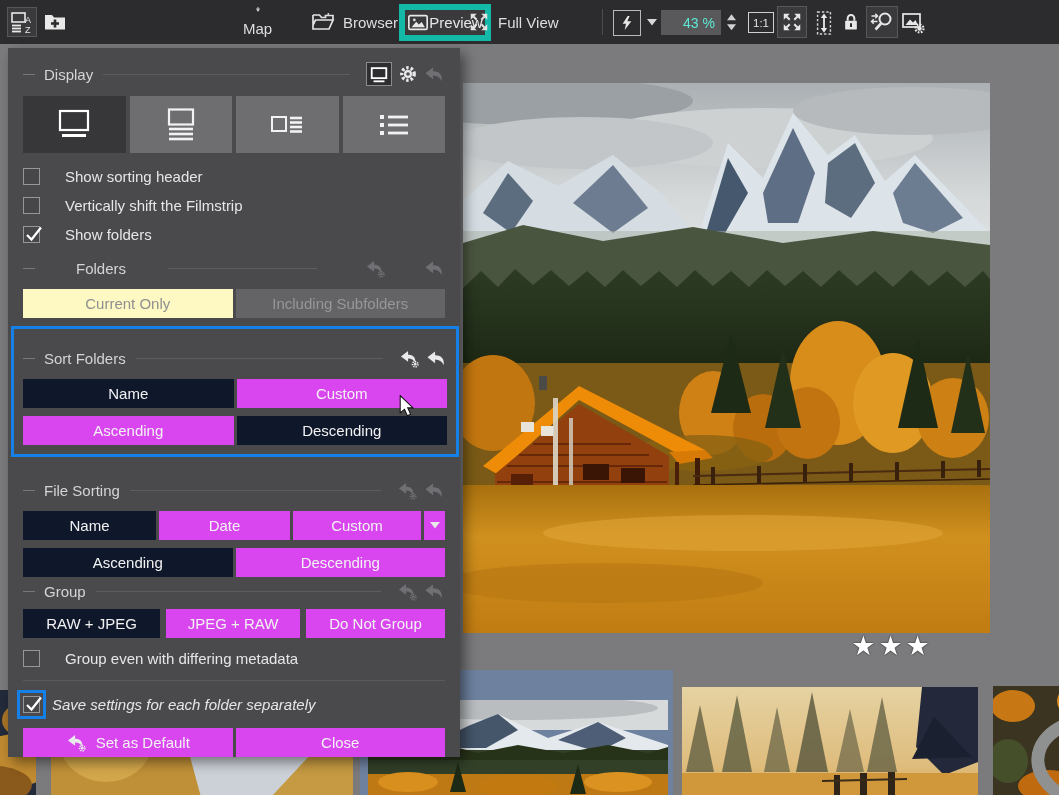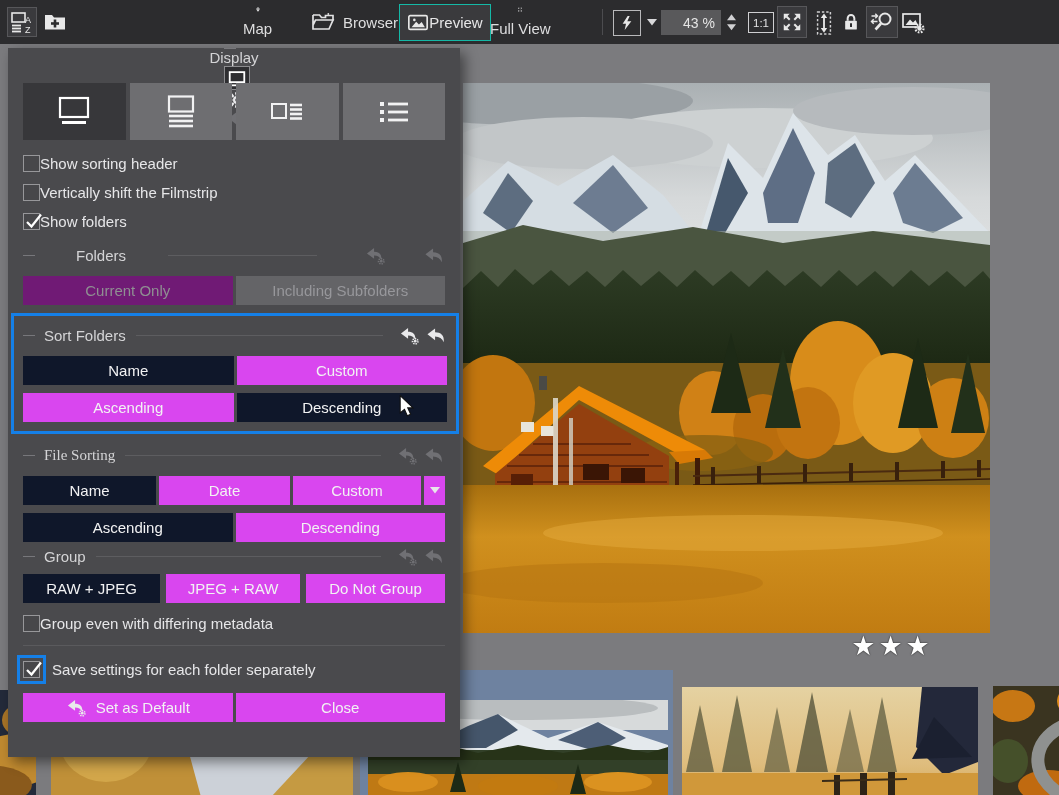--- a/index.html
+++ b/index.html
@@ -8,52 +8,52 @@
     position:relative;width:1059px;height:795px;overflow:hidden;
     background:#7b7b7e;font-family:"Liberation Sans","DejaVu Sans",sans-serif;
     -webkit-font-smoothing:antialiased;
   }
   
   .toolbar{position:absolute;left:0;top:0;width:1059px;height:44px;background:#2c2c2e;z-index:20;}
   .titem{position:absolute;display:flex;align-items:center;gap:8px;color:#dededf;font-size:15px;height:30px;}
   .iconbtn{display:flex;align-items:center;justify-content:center;}
   .pressed{background:#3a3a3d;border:1px solid #57575a;}
   .tbox{border:1px solid #b9b9bb;display:flex;align-items:center;justify-content:center;}
-  .tab-active{position:absolute;background:#3a3a3d;border:1px solid #14b8a6;display:flex;align-items:center;justify-content:center;gap:0;color:#e6e6e7;font-size:15px;}
+  .tab-active{position:absolute;background:#3a3a3d;border:6px solid #14b8a6;display:flex;align-items:center;justify-content:center;gap:0;color:#e6e6e7;font-size:15px;}
   .vsep{position:absolute;width:1px;height:26px;top:9px;background:#4c4c4f;}
-  .zoomfield{position:absolute;left:661px;top:10px;width:60px;height:25px;background:#59595b;color:#e5e5e5;
+  .zoomfield{position:absolute;left:661px;top:10px;width:60px;height:25px;background:#59595b;color:#5eead4;
     font-size:14px;display:flex;align-items:center;justify-content:flex-end;padding-right:6px;}
   .spinner{position:absolute;left:724px;top:10px;width:14px;height:25px;display:flex;flex-direction:column;align-items:center;justify-content:center;gap:3px;}
   .onetoone{position:absolute;left:748px;top:12px;height:21px;padding:0 4px;border:1px solid #cfcfd1;color:#e2e2e3;font-size:11.5px;display:flex;align-items:center;}
   
   .panel{position:absolute;left:8px;top:48px;width:452px;height:709px;background:#4a4a4d;
     box-shadow:5px 5px 12px rgba(0,0,0,.45);z-index:10;padding:0 15px;color:#e6e6e8;font-size:15px;}
   .sec-head{display:flex;align-items:center;height:26px;color:#d4d4d6;}
   .dash{width:12px;height:1px;background:#77777b;margin-right:9px;flex:none;}
   .rule{flex:1;height:1px;background:#5d5d60;margin:0 10px;}
   .hicon{margin-left:6px;flex:none;display:flex;align-items:center;}
   .ic-on{color:#e9e9eb;}
   .ic-off{color:#707074;}
   .mon-box{width:26px;height:24px;background:#2e2e31;border:1px solid #8c8c8f;display:flex;align-items:center;justify-content:center;}
   .viewmodes{display:grid;grid-template-columns:repeat(4,1fr);gap:4px;margin-top:9px;height:57px;}
   .vm{background:#6e6e71;display:flex;align-items:center;justify-content:center;color:#efeff1;}
   .vm.active{background:#37373a;}
-  .chk-row{display:flex;align-items:center;gap:0;margin-top:11px;height:18px;cursor:default;}
+  .chk-row{display:flex;align-items:center;gap:25px;margin-top:11px;height:18px;cursor:default;}
   .chk{width:17px;height:17px;background:#47474a;border:1px solid #97979a;position:relative;flex:none;}
   .chk svg{position:absolute;left:1px;top:-2px;overflow:visible;}
   .seg2{display:grid;grid-template-columns:1fr 1fr;gap:3px;margin-top:8px;}
   .btn{height:29px;display:flex;align-items:center;justify-content:center;gap:9px;background:#d946ef;color:#f2f2f3;font-size:15px;}
   .btn.active{background:#0f172a;}
-  .btn.dis-dark{background:#701a75;color:#8f8f92;}
+  .btn.dis-dark{background:#fef9c3;color:#8f8f92;}
   .btn.dis-light{background:#646467;color:#97979b;}
-  .hl-wrap{border:3px solid #1580e8;margin:8px -14px 2px -12px;padding:4px 9px 9px 9px;}
+  .hl-wrap{border:3px solid #1580e8;margin:8px -14px 2px -12px;padding:14px 9px 9px 9px;}
   .fs-row{display:grid;grid-template-columns:133px 131px 1fr 21px;gap:3px;margin-top:8px;}
   .g-row{display:grid;grid-template-columns:137px 134px 1fr;gap:6px;margin-top:5px;}
   .divider{height:1px;background:#5a5a5d;margin-top:13px;}
-  .save-row{display:flex;align-items:center;margin-top:8px;height:30px;}
+  .save-row{display:flex;align-items:center;margin-top:8px;height:30px;font-style:italic;}
   .chk-hl{border:3px solid #1580e8;padding:3px;margin-left:-6px;margin-right:6px;display:flex;}
   .bottom-row{display:grid;grid-template-columns:1fr 1fr;gap:3px;margin-top:9px;}
   
   .photo{position:absolute;left:463px;top:83px;width:527px;height:550px;}
   .stars{position:absolute;left:828px;top:632px;width:128px;text-align:center;font-size:27px;line-height:28px;
     color:#fff;letter-spacing:3px;text-shadow:0 0 2px #3a3a3a,0 0 1px #000;}
   .thumb{position:absolute;}
   .sel-bg{position:absolute;left:360px;top:670px;width:313px;height:130px;background:#6e82a0;}
   .cursor{position:absolute;left:399px;top:395px;z-index:60;}
 </style>
@@ -254,21 +254,21 @@
 
     <div class="tab-active" style="left:399px;top:4px;width:92px;height:37px;">
       <svg width="22" height="22" viewBox="0 0 24 24">
         <rect x="2" y="4" width="20" height="15" rx="1.5" fill="none" stroke="#e8e8e8" stroke-width="1.8"></rect>
         <path d="M5 16.5 L10 10.5 L13 13.5 L16 11 L19.5 16.5 Z" fill="#e8e8e8"></path>
         <circle cx="8" cy="8.6" r="1.4" fill="#e8e8e8"></circle>
       </svg>
       <span>Preview</span>
     </div>
 
-    <div class="titem" style="left:490px;top:7px;flex-direction:column;">
+    <div class="titem" style="left:468px;top:7px;">
       <svg width="22" height="22" viewBox="0 0 24 24">
         <g stroke="#e2e2e3" stroke-width="2.2">
           <line x1="9.5" y1="9.5" x2="6" y2="6"></line>
             <line x1="14.5" y1="9.5" x2="18" y2="6"></line>
           <line x1="9.5" y1="14.5" x2="6" y2="18"></line>
             <line x1="14.5" y1="14.5" x2="18" y2="18"></line>
         </g>
         <g fill="#e2e2e3">
           <path d="M3 3 h6.5 l-6.5 6.5 z"></path>
             <path d="M21 3 v6.5 l-6.5 -6.5 z"></path>
@@ -352,21 +352,21 @@
         <rect x="2" y="4" width="17" height="13" fill="none" stroke="#e8e8e8" stroke-width="1.7"></rect>
         <path d="M4.5 15 L9 9.5 L12 12.5 L14.5 10 L17 15 Z" fill="#e8e8e8"></path>
         <circle cx="18.5" cy="18.5" r="4" fill="none" stroke="#e8e8e8" stroke-width="2.2" stroke-dasharray="1.7 1.4"></circle>
         <circle cx="18.5" cy="18.5" r="2.2" fill="#e8e8e8"></circle>
       </svg>
     </div>
   </div>
 
   <div class="panel">
 
-    <div class="sec-head" style="flex-direction:column;">
+    <div class="sec-head" style="margin-top:13px;">
       <span class="dash"></span>
       <span>Display</span>
       <span class="rule"></span>
       <span class="hicon mon-box">
         <svg width="20" height="19" viewBox="0 0 22 20">
           <rect x="3" y="3" width="16" height="11" fill="none" stroke="#fff" stroke-width="2"></rect>
           <line x1="5" y1="17.5" x2="17" y2="17.5" stroke="#fff" stroke-width="2"></line>
         </svg>
       </span>
       <span class="hicon ic-on">
@@ -479,21 +479,21 @@
       <div class="seg2">
         <div class="btn active">Name</div>
         <div class="btn">Custom</div>
       </div>
       <div class="seg2">
         <div class="btn">Ascending</div>
         <div class="btn active">Descending</div>
       </div>
     </div>
 
-    <div class="sec-head" style="margin-top:8px;font-family:Liberation Serif, serif;">
+    <div class="sec-head" style="margin-top:20px;">
       <span class="dash"></span>
       <span>File Sorting</span>
       <span class="rule"></span>
       <span class="hicon ic-off">
         <svg width="21" height="19" viewBox="0 0 22 20">
           <path d="M9.5 2 L2 7.8 L9.5 13.5 L9.5 10 C13 10 15.5 11.5 17 14.5 C17.8 8.5 14.5 6 9.5 6 Z" fill="currentColor"></path>
           <circle cx="17" cy="16" r="2.8" fill="none" stroke="currentColor" stroke-width="1.8" stroke-dasharray="1.4 1.1"></circle>
           <circle cx="17" cy="16" r="1.4" fill="currentColor"></circle>
         </svg>
       </span>

